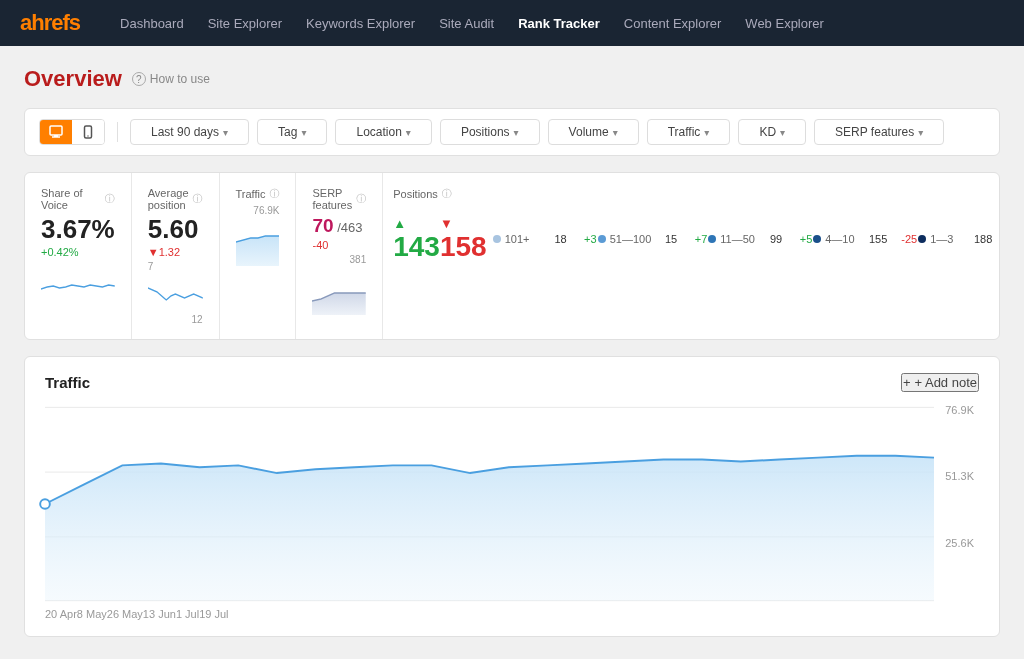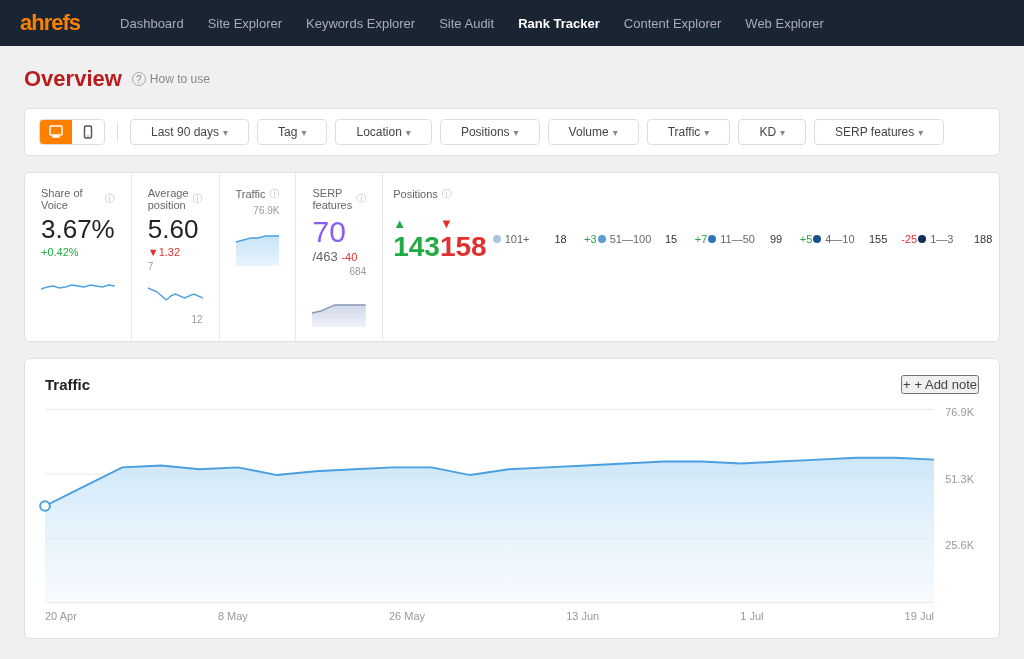--- a/index.html
+++ b/index.html
@@ -30,21 +30,21 @@
     .filter-divider { width: 1px; height: 20px; background: #e0e0e0; margin: 0 4px; }
     .filter-btn { border: 1px solid #ddd; border-radius: 4px; padding: 5px 20px; background: #fff; cursor: pointer; font-size: 12px; color: #444; display: flex; align-items: center; gap: 4px; white-space: nowrap; }
     .chevron { font-size: 10px; color: #888; }
 
     
     .metrics-row { display: grid; grid-template-columns: 1fr 1fr 1fr 1fr 1fr; gap: 0; border: 1px solid #e0e0e0; border-radius: 6px; background: #fff; margin-bottom: 16px; overflow: hidden; }
     .metric-card { padding: 14px 16px; border-right: 1px solid #e8e8e8; position: relative; }
     .metric-card:last-child { border-right: none; }
     .metric-label { font-size: 11px; color: #666; margin-bottom: 4px; display: flex; align-items: center; gap: 4px; }
     .metric-info { color: #bbb; font-size: 10px; cursor: pointer; }
-    .metric-value { font-size: 26px; font-weight: 400; color: #222; line-height: 1.1; margin-top: 40px; }
+    .metric-value { font-size: 26px; font-weight: 700; color: #222; line-height: 1.1; margin-top: 40px; }
     .metric-sub { font-size: 11px; display: inline; }
     .green { color: #22aa44; }
     .red { color: #e03030; }
     .metric-chart { height: 36px; margin-top: 6px; position: relative; }
 
     
     .sparkline { width: 100%; height: 36px; }
 
     
     .positions-card { padding: 14px 10px; }
@@ -55,21 +55,21 @@
     .legend-count { color: #333; min-width: 22px; text-align: right; }
     .legend-change { min-width: 26px; text-align: right; font-size: 11px; }
 
     
     .traffic-section { background: #fff; border: 1px solid #e0e0e0; border-radius: 6px; padding: 16px 20px; }
     .traffic-header { display: flex; justify-content: space-between; align-items: center; margin-bottom: 12px; }
     .traffic-title { font-size: 15px; font-weight: 700; color: #222; }
     .add-note-btn { display: flex; align-items: center; gap: 4px; font-size: 13px; color: #444; cursor: pointer; }
 
     
-    .serp-val { font-size: 30px; font-weight: 400; color: #8b5cf6; display: inline; }
+    .serp-val { font-size: 19px; font-weight: 700; color: #be185d; display: inline; }
     .serp-sub { font-size: 13px; color: #666; }
   </style>
 </head>
 <body>
 
 <nav class="nav">
   <div class="nav-logo">
     <span style="color:#ff7f00">a</span><span>hrefs</span>
   </div>
   <div class="nav-links">
@@ -209,21 +209,21 @@
     <div class="metric-card">
       <div class="metric-label">
         <span>SERP features</span>
         <span class="metric-info">ⓘ</span>
       </div>
       <div>
         <span class="serp-val">70</span>
         <span class="serp-sub">/463</span>
         <span class="metric-sub red">-40</span>
       </div>
-      <div style="font-size:10px; color:#999; text-align:right; margin-top:2px;">684</div>
+      <div style="font-size:10px; color:#999; text-align:right; margin-top:2px;">381</div>
       <div class="metric-chart" style="height:44px;">
         <svg viewBox="0 0 120 44" preserveAspectRatio="none" width="100%" height="44">
           <defs>
             <linearGradient id="sg" x1="0" y1="0" x2="0" y2="1">
               <stop offset="0%" stop-color="#d0d8e8"></stop>
               <stop offset="100%" stop-color="#eef2f8"></stop>
             </linearGradient>
           </defs>
           <polygon fill="url(#sg)" points="0,30 20,28 30,26 40,24 50,22 60,22 80,22 100,22 120,22 120,44 0,44"></polygon>
           <polyline fill="none" stroke="#8899bb" stroke-width="1.5" points="0,30 20,28 30,26 40,24 50,22 60,22 80,22 100,22 120,22"></polyline>
@@ -333,21 +333,21 @@
           <line x1="0" y1="134" x2="920" y2="134" stroke="#e8e8e8" stroke-width="1"></line>
           <line x1="0" y1="200" x2="920" y2="200" stroke="#e8e8e8" stroke-width="1"></line>
 
           <polygon fill="url(#trafficGrad)" points="0,200 0,100 40,80 80,60 120,58 160,62 200,60 240,68 280,64 320,62 360,60 400,60 440,68 480,62 520,60 560,58 600,56 640,54 680,54 720,56 760,54 800,52 840,50 880,50 920,52 920,200"></polygon>
 
           <polyline fill="none" stroke="#4a9fe0" stroke-width="2" points="0,100 40,80 80,60 120,58 160,62 200,60 240,68 280,64 320,62 360,60 400,60 440,68 480,62 520,60 560,58 600,56 640,54 680,54 720,56 760,54 800,52 840,50 880,50 920,52"></polyline>
 
           <circle cx="0" cy="100" r="5" fill="#fff" stroke="#4a9fe0" stroke-width="2"></circle>
         </svg>
 
-        <div style="display:flex; justify-content:space-between; padding: 4px 0 0; font-size:11px; color:#999;">
+        <div style="display:flex; justify-content:flex-start; padding: 4px 0 0; font-size:11px; color:#999;">
           <span>20 Apr</span>
           <span>8 May</span>
           <span>26 May</span>
           <span>13 Jun</span>
           <span>1 Jul</span>
           <span>19 Jul</span>
         </div>
       </div>
 
       <div style="width:45px;"></div>

